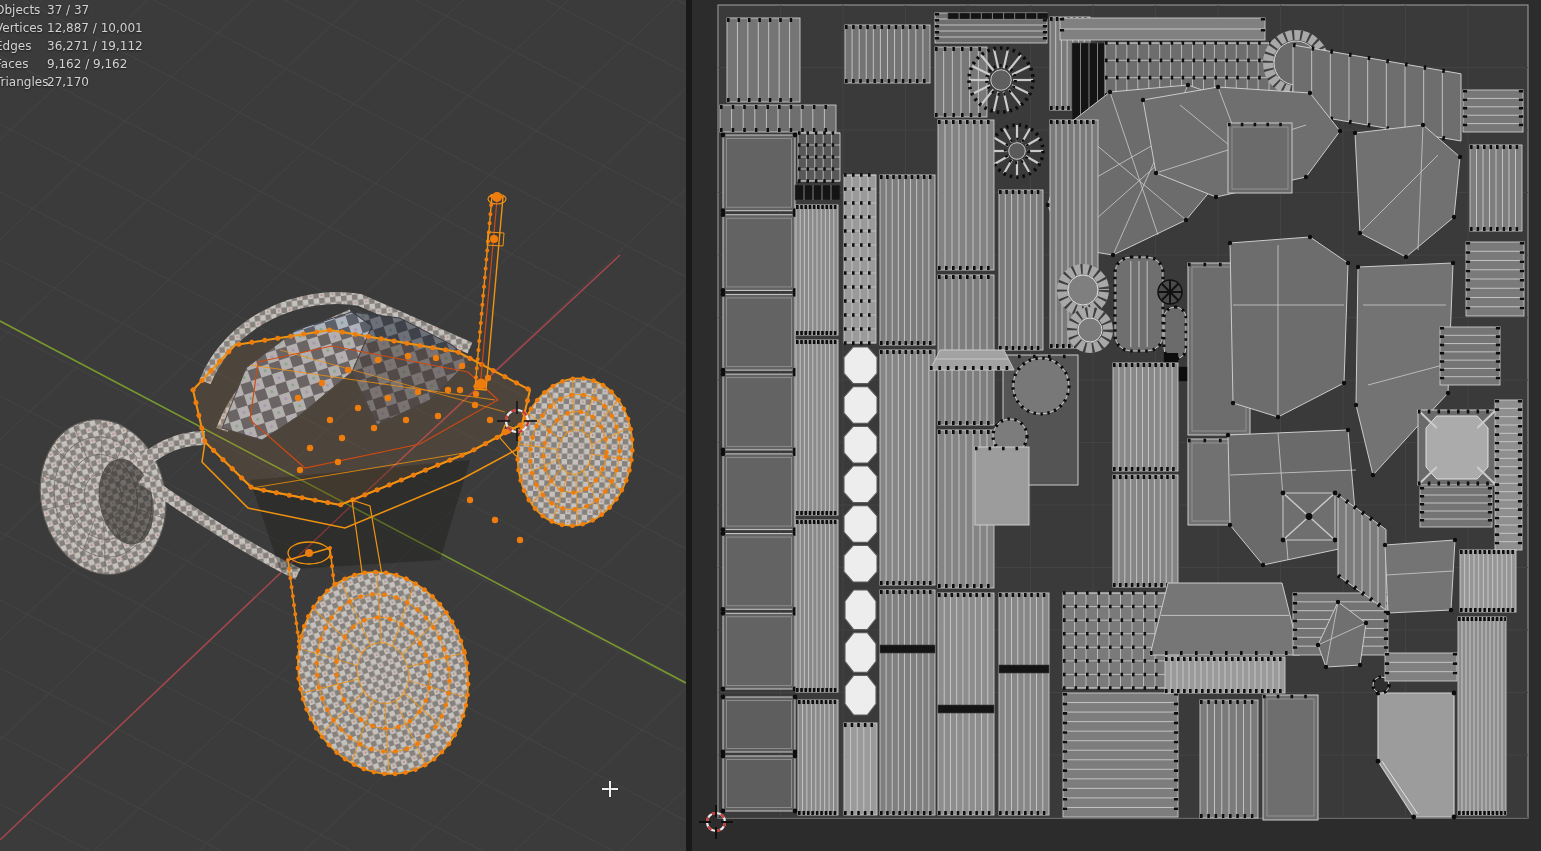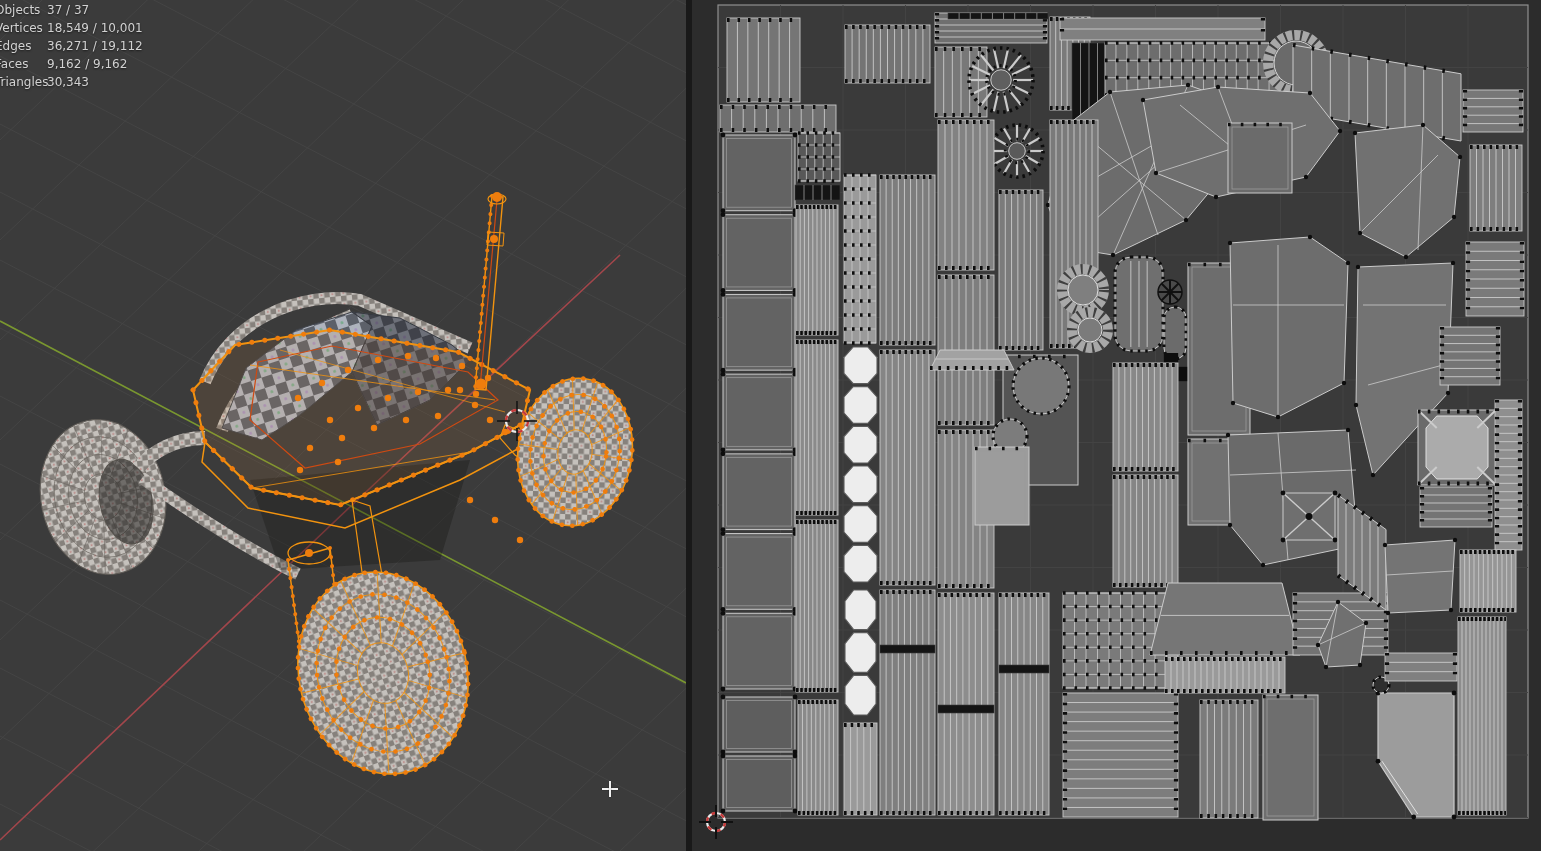--- a/index.html
+++ b/index.html
@@ -259,33 +259,33 @@
         </g>
     </svg>
 
     <div id="stats">
         <div class="srow">
           <span class="slab">Objects</span>
           <span class="sval">37 / 37</span>
         </div>
         <div class="srow">
           <span class="slab">Vertices</span>
-          <span class="sval">18,549 / 10,001</span>
+          <span class="sval">12,887 / 10,001</span>
         </div>
         <div class="srow">
           <span class="slab">Edges</span>
           <span class="sval">36,271 / 19,112</span>
         </div>
         <div class="srow">
           <span class="slab">Faces</span>
           <span class="sval">9,162 / 9,162</span>
         </div>
         <div class="srow">
           <span class="slab">Triangles</span>
-          <span class="sval">30,343</span>
+          <span class="sval">27,170</span>
         </div>
       </div>
     <div id="mcur" class="mcur" style="left: 602px; top: 781px;"></div>
   </div>
 
   <div class="divider"></div>
 
   <div class="uved">
     <svg width="849" height="851" viewBox="0 0 849 851">
       <rect id="uvbg" x="0" y="0" width="849" height="851" fill="#2c2c2c"></rect>

